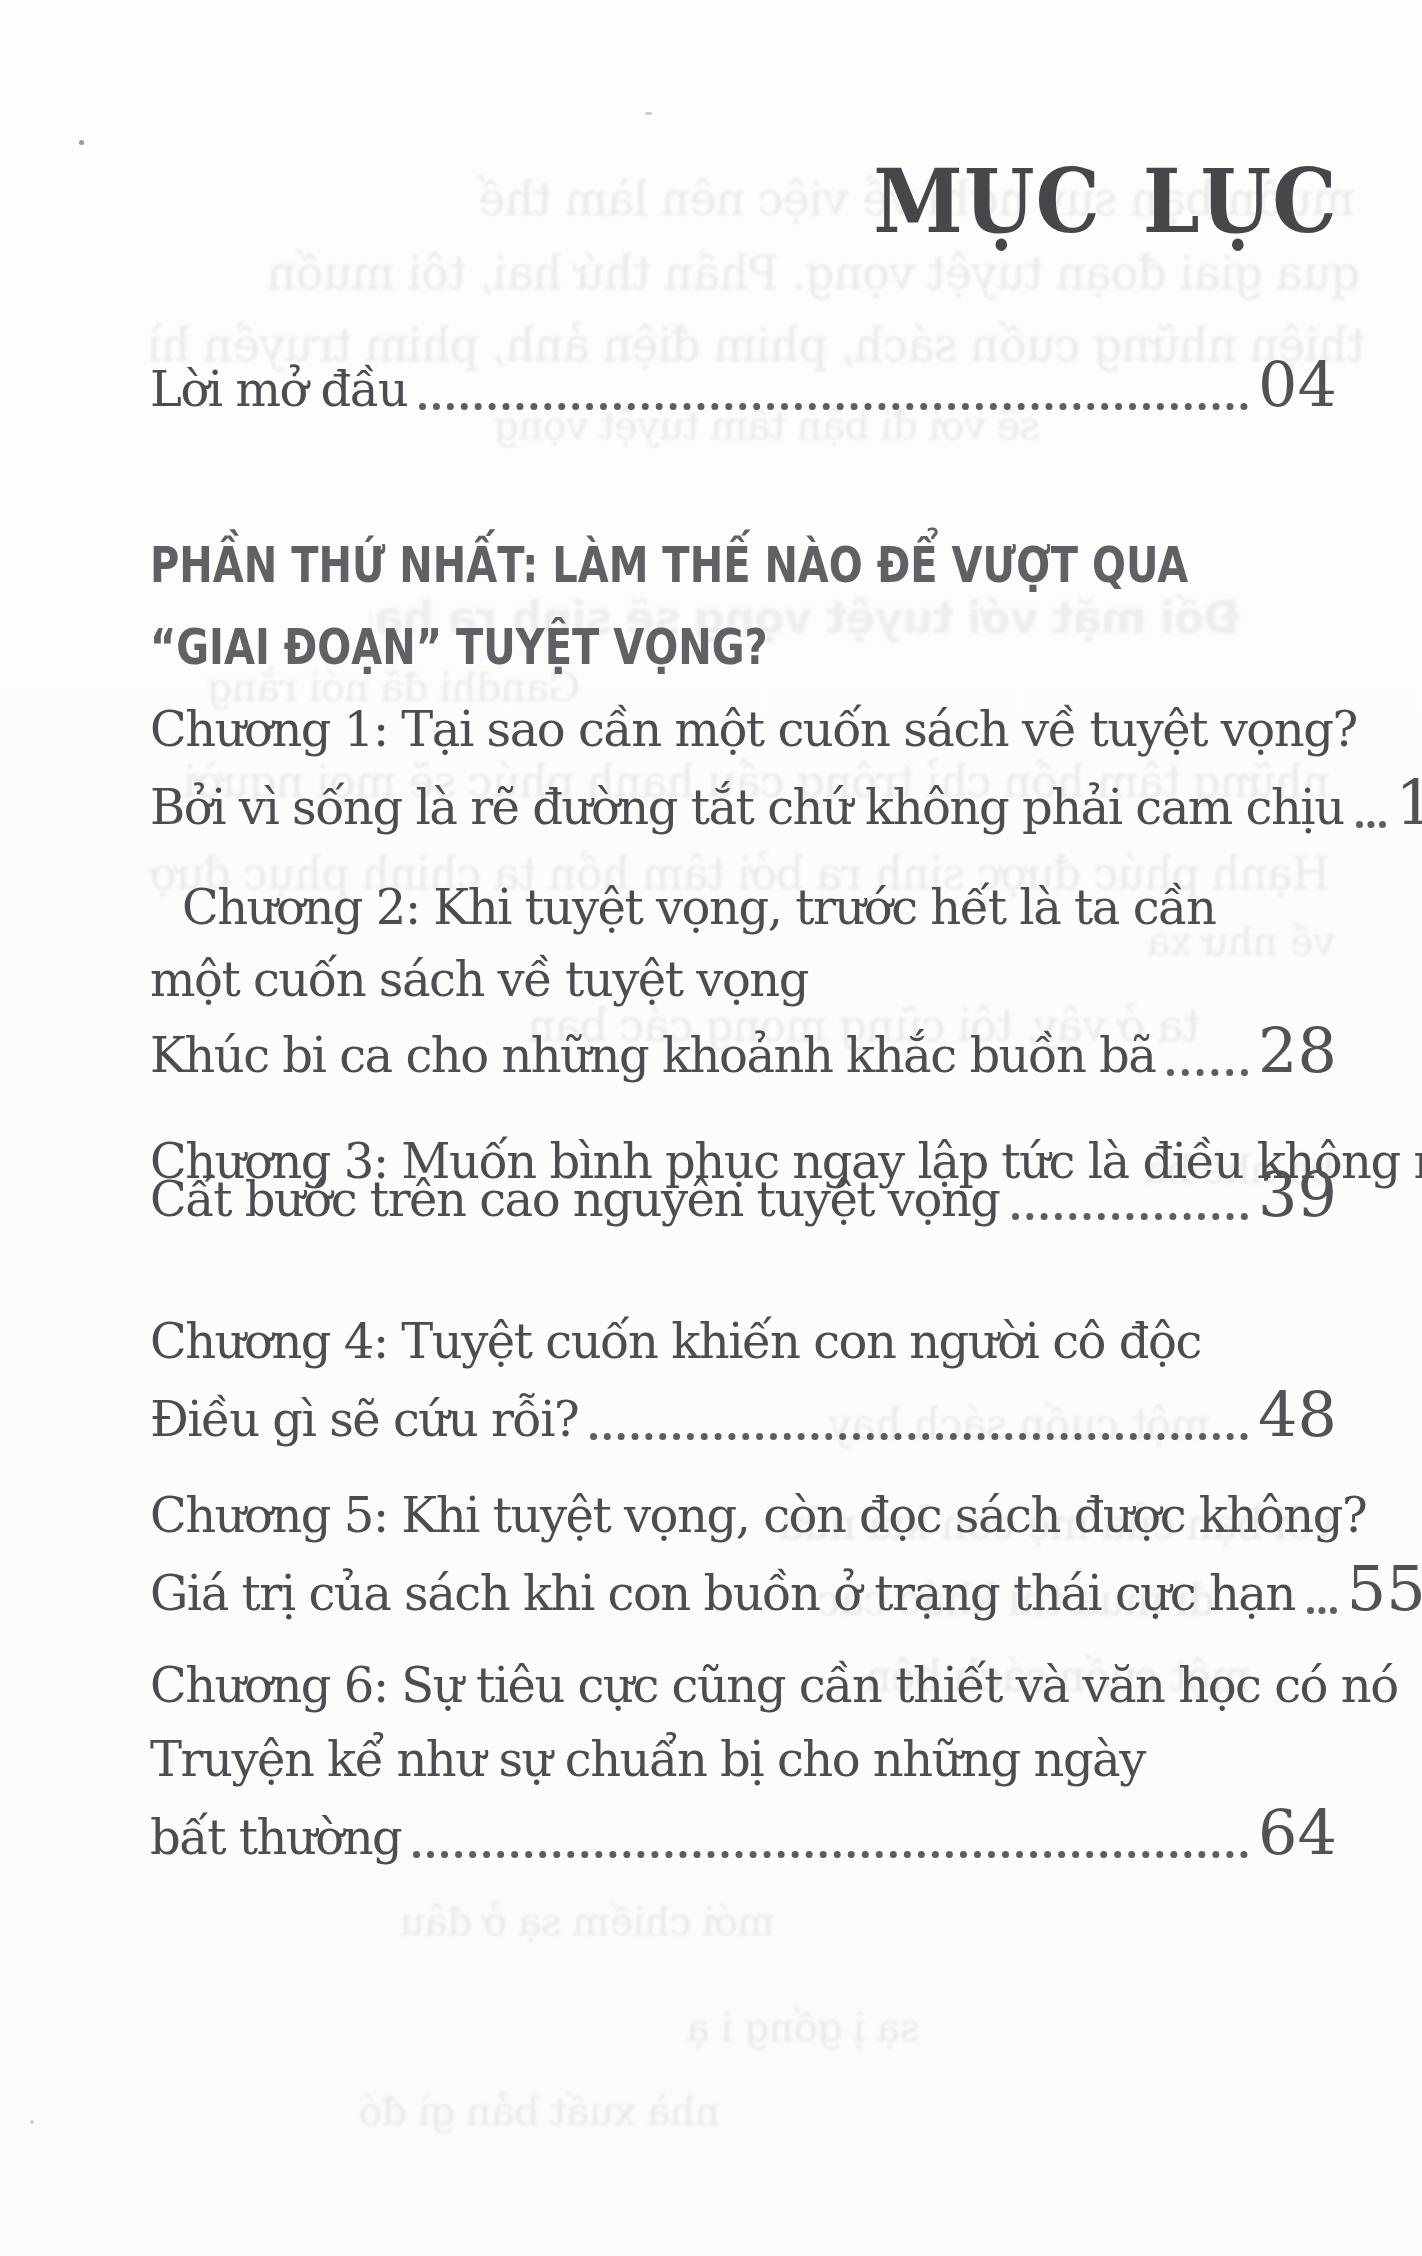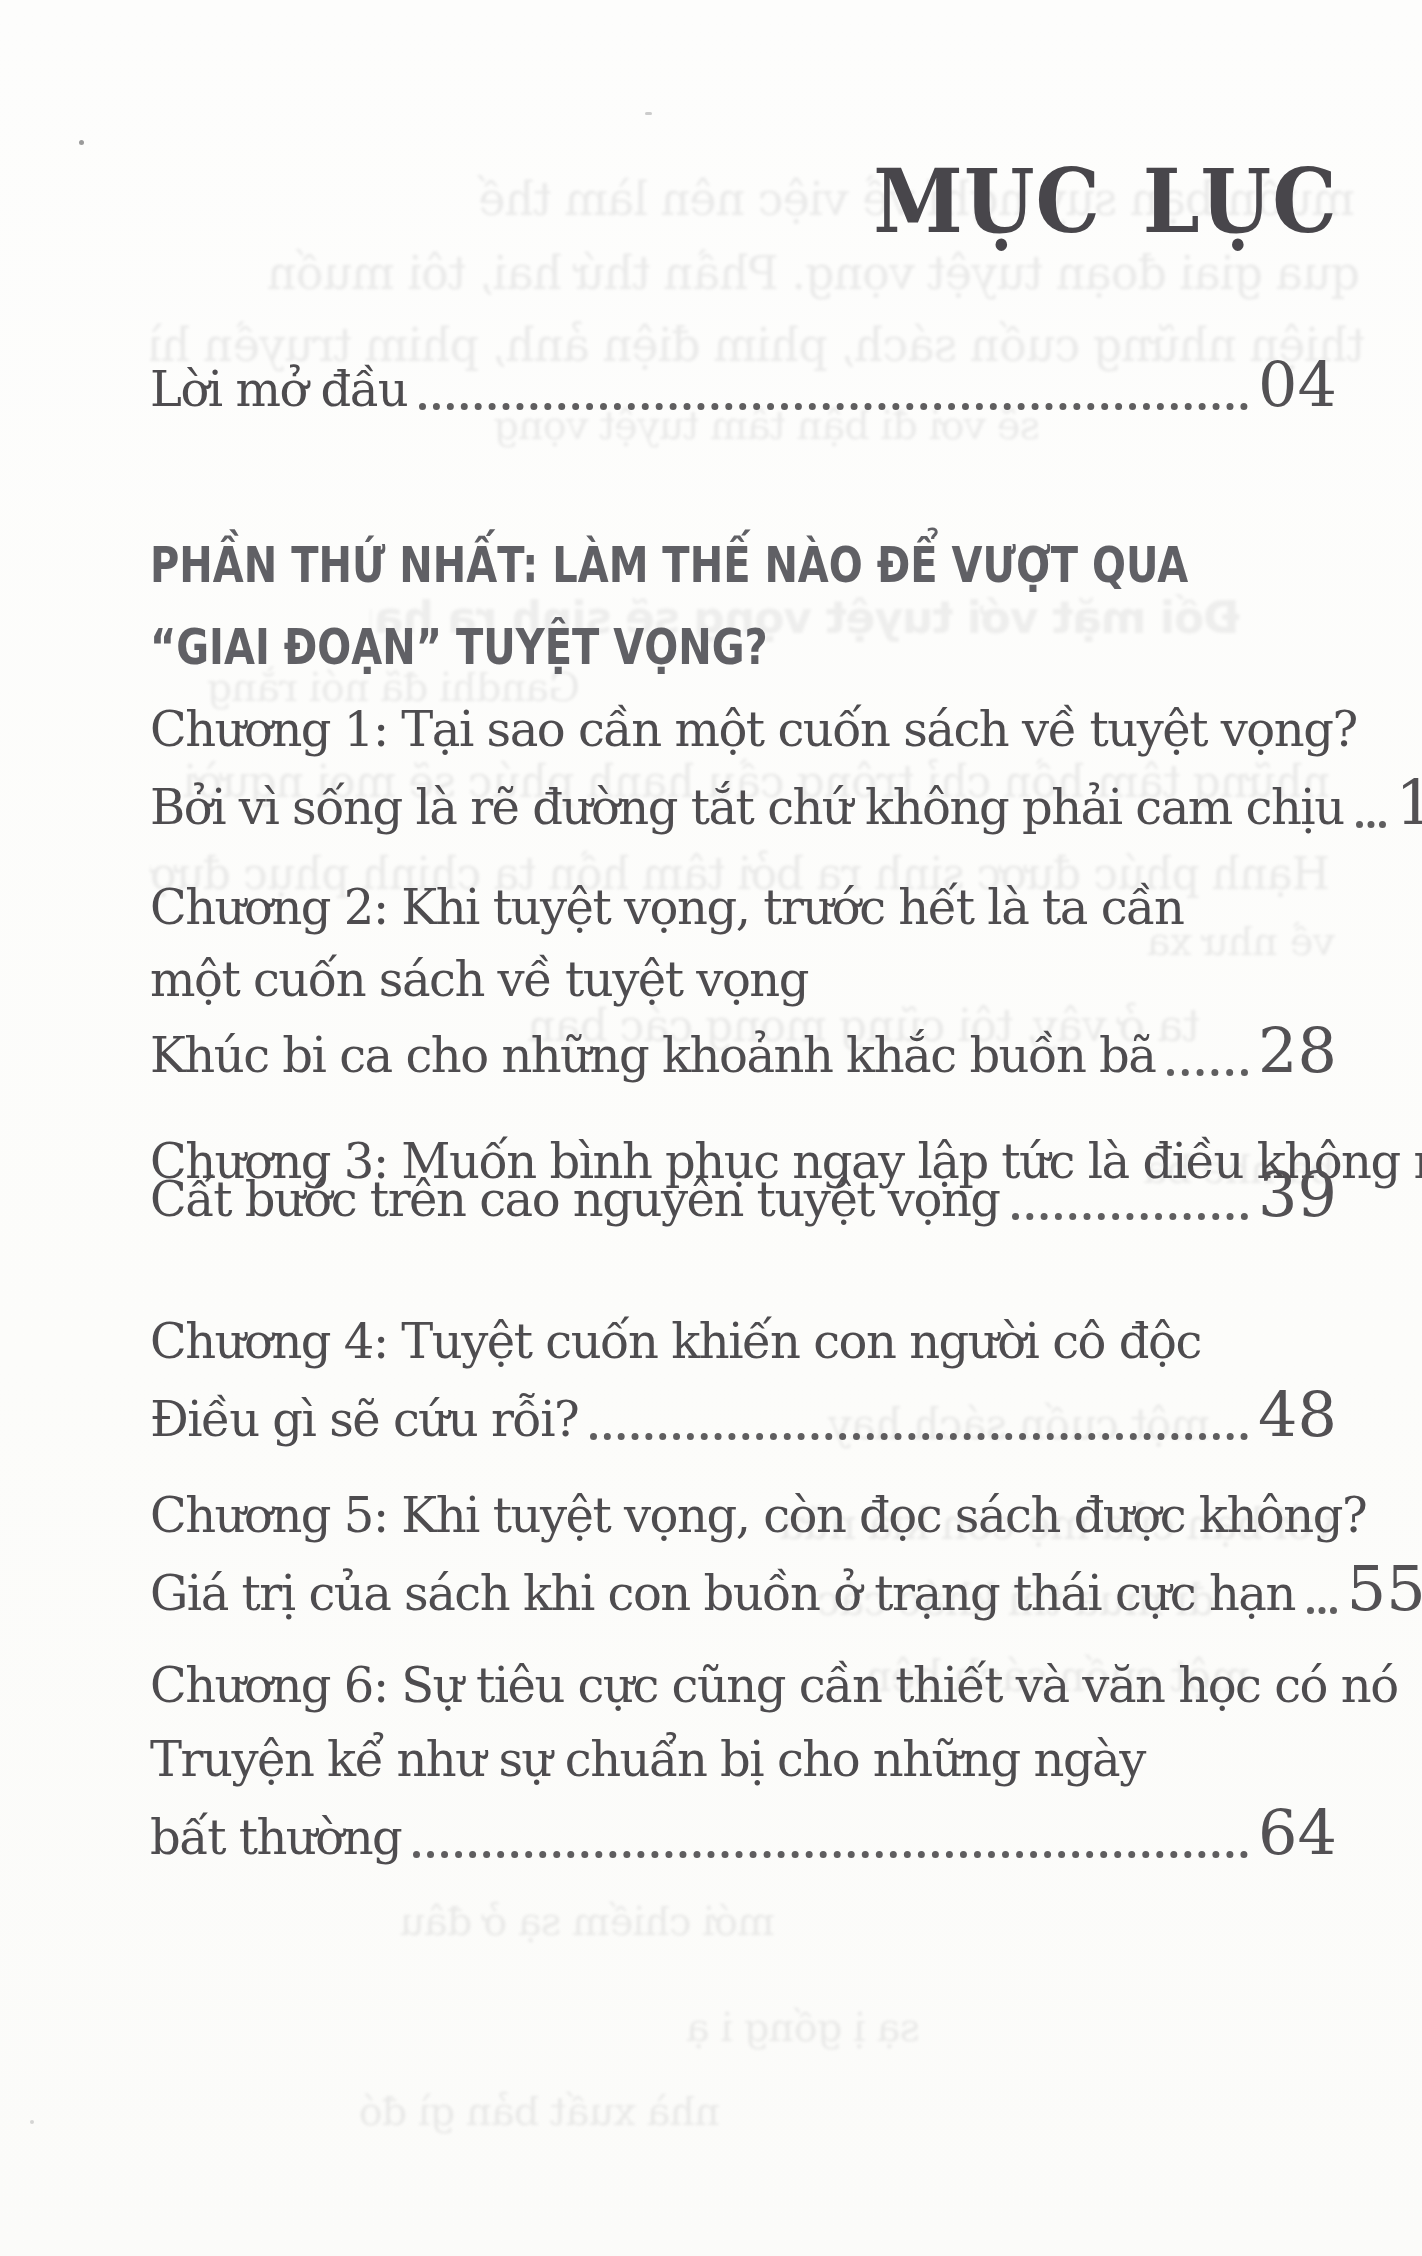--- a/index.html
+++ b/index.html
@@ -109,21 +109,21 @@
     <div><span class="hspan">“GIAI ĐOẠN” TUYỆT VỌNG?</span></div>
   </div>
 
   <div class="row" style="top:700px;"><span>Chương 1: Tại sao cần một cuốn sách về tuyệt vọng?</span></div>
   <div class="row leader" style="top:774px;">
     <span class="label">Bởi vì sống là rẽ đường tắt chứ không phải cam chịu</span>
     <span class="dots"></span>
     <span class="pagenum">11</span>
   </div>
 
-  <div class="row" style="top:878px;"><span>Chương 2: Khi tuyệt vọng, trước hết là ta cần</span></div>
+  <div class="row" style="top:878px;margin-left:32px;"><span>Chương 2: Khi tuyệt vọng, trước hết là ta cần</span></div>
   <div class="row" style="top:950px;"><span>một cuốn sách về tuyệt vọng</span></div>
   <div class="row leader" style="top:1022px;">
     <span class="label">Khúc bi ca cho những khoảnh khắc buồn bã</span>
     <span class="dots"></span>
     <span class="pagenum">28</span>
   </div>
 
   <div class="row" style="top:1132px;"><span>Chương 3: Muốn bình phục ngay lập tức là điều không nên</span></div>
   <div class="row leader" style="top:1166px;">
     <span class="label">Cất bước trên cao nguyên tuyệt vọng</span>

